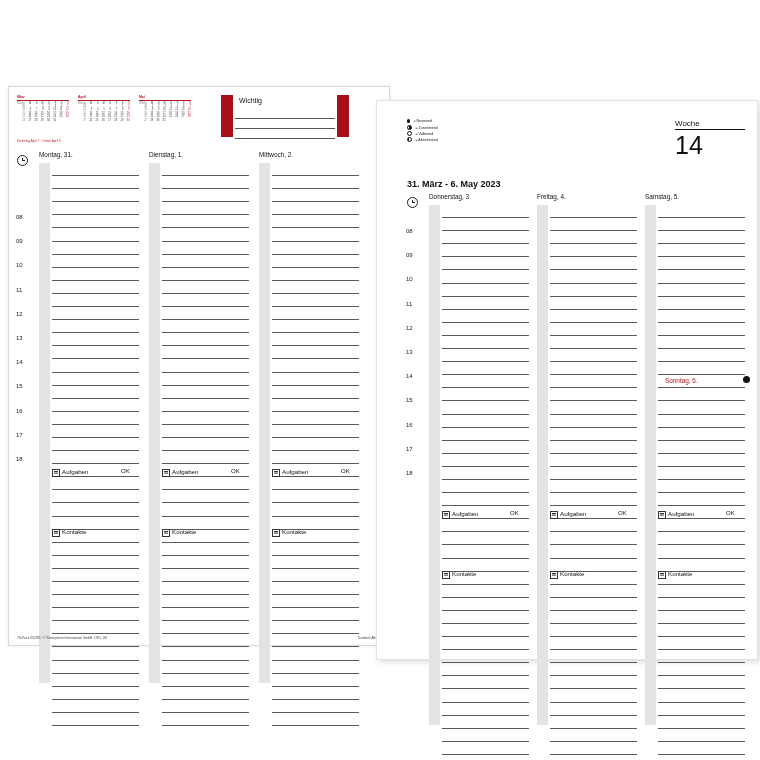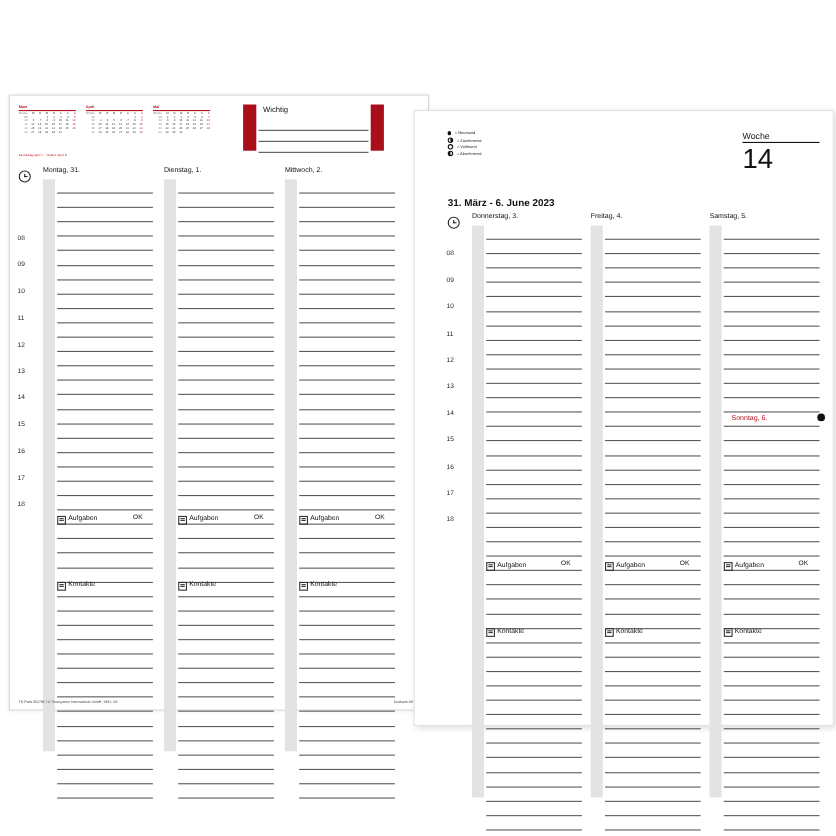--- a/index.html
+++ b/index.html
@@ -535,21 +535,21 @@
       <div><i class="moon first"></i><span>= Zunehmend</span></div>
       <div><i class="moon full"></i><span>= Vollmond</span></div>
       <div><i class="moon last"></i><span>= Abnehmend</span></div>
     </div>
 
     <div class="week-box">
       <div class="wlabel">Woche</div>
       <div class="wnum">14</div>
     </div>
 
-    <div class="daterange">31. März - 6. June 2023</div>
+    <div class="daterange">31. März - 6. May 2023</div>
 
     <div class="clock-icon" style="left:30px;top:96px;"></div>
 
     <div class="hours" style="left:29px;top:126px;">
       <div class="h">08</div>
       <div class="h">09</div>
       <div class="h">10</div>
       <div class="h">11</div>
       <div class="h">12</div>
       <div class="h">13</div>

